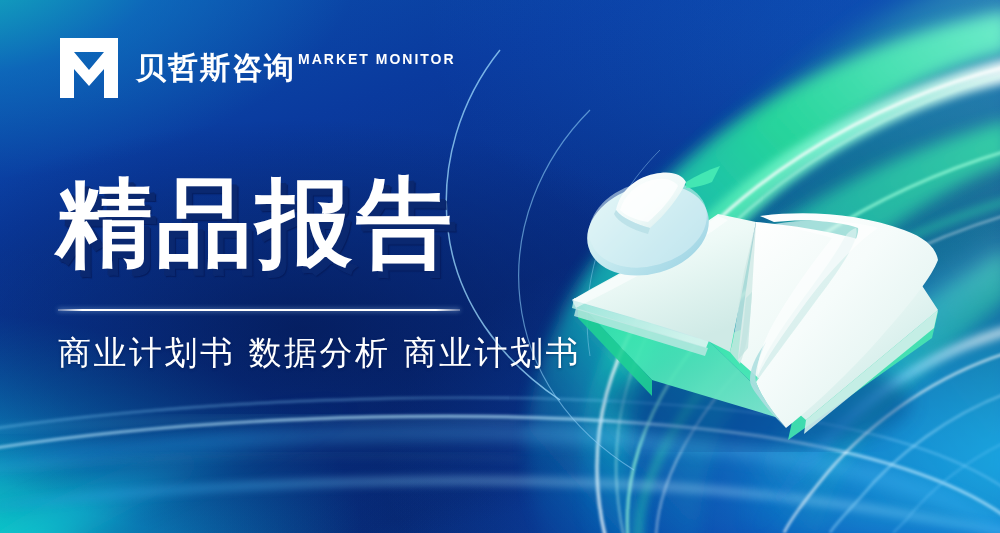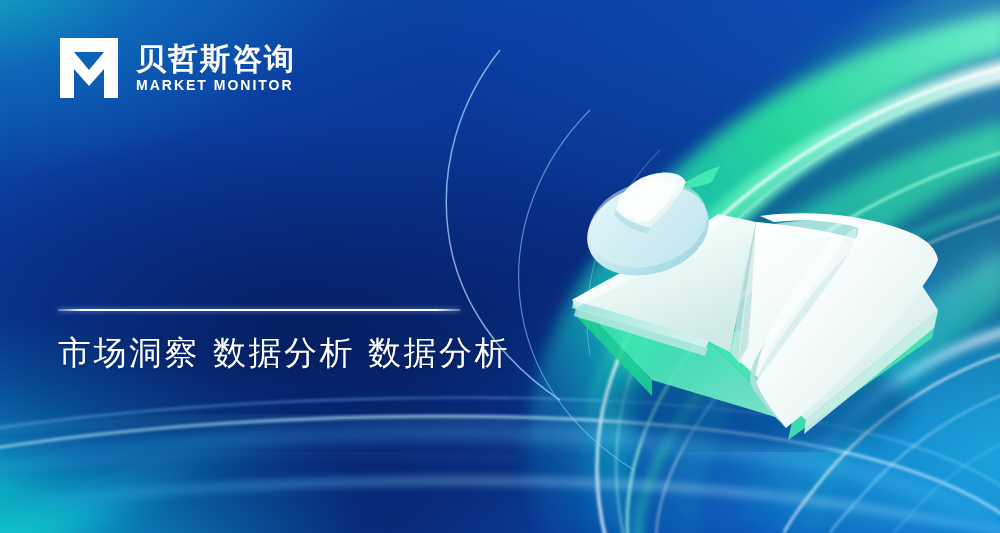--- a/index.html
+++ b/index.html
@@ -35,21 +35,21 @@
 
   
   .streaks { position:absolute; inset:0; }
 
   
   .logo-row {
     position:absolute; left:58px; top:36px;
     display:flex; align-items:center; gap:16px;
   }
   .logo-mark { width:62px; height:64px; display:block; }
-  .logo-text { display:flex; flex-direction:column; gap:2px; }
+  .logo-text { display:flex; flex-direction:row; gap:2px; }
   .logo-cn {
     font-size:30px; font-weight:bold; color:#ffffff;
     letter-spacing:2px; line-height:1.08;
     font-family:"DejaVu Sans","Liberation Sans",sans-serif;
   }
   .logo-en {
     font-size:14px; font-weight:bold; color:#ffffff;
     letter-spacing:2.0px; line-height:1.1;
   }
 
@@ -204,24 +204,25 @@
       <path d="M16,16 L31,34 L46,16 L46,33 L31,50 L16,33 Z" fill="#ffffff"></path>
 
       <path d="M16,16 L28,16 L16,30 Z" fill="none"></path>
     </svg>
     <div class="logo-text">
       <div class="logo-cn">贝哲斯咨询</div>
       <div class="logo-en">MARKET MONITOR</div>
     </div>
   </div>
 
+  <div class="headline">精品报告</div>
 
   <div class="divider"></div>
 
-  <div class="subtitle">市场洞察  数据分析  数据分析</div>
+  <div class="subtitle">商业计划书  数据分析  商业计划书</div>
 
   <svg class="book-art" viewBox="0 0 380 300">
     <defs>
       <linearGradient id="pgA" x1="0" y1="0" x2="0.5" y2="1">
         <stop offset="0%" stop-color="#ffffff"></stop>
         <stop offset="45%" stop-color="#eefaf7"></stop>
         <stop offset="100%" stop-color="#cfeae6"></stop>
       </linearGradient>
       <linearGradient id="pgB" x1="0.1" y1="0" x2="0.9" y2="1">
         <stop offset="0%" stop-color="#ffffff"></stop>

